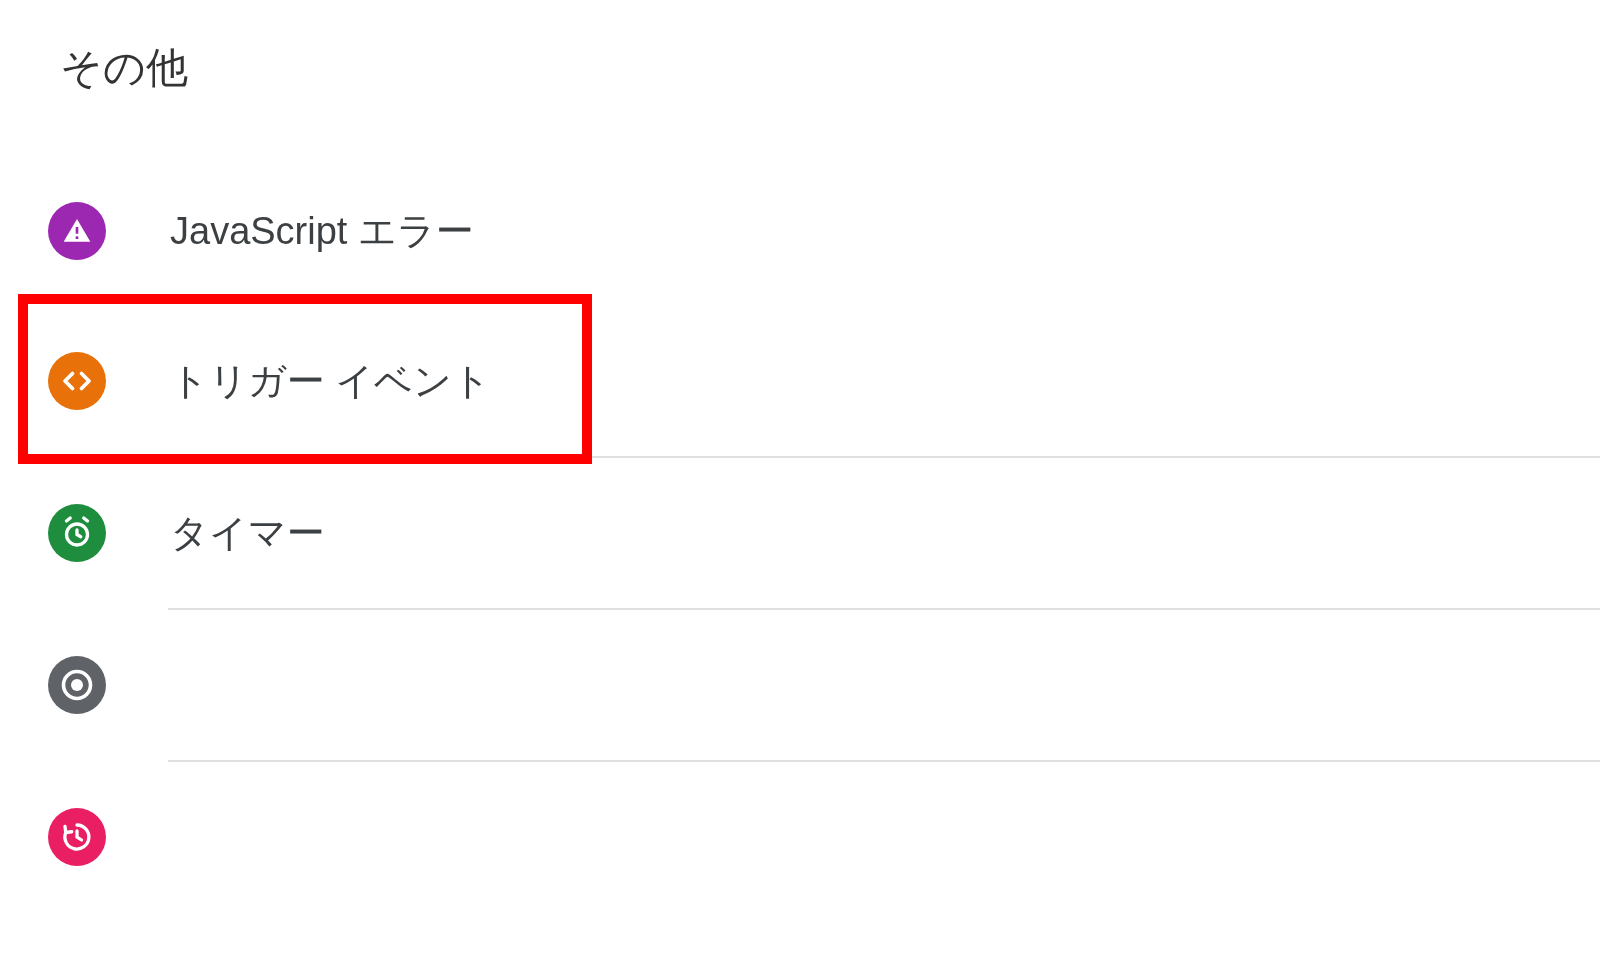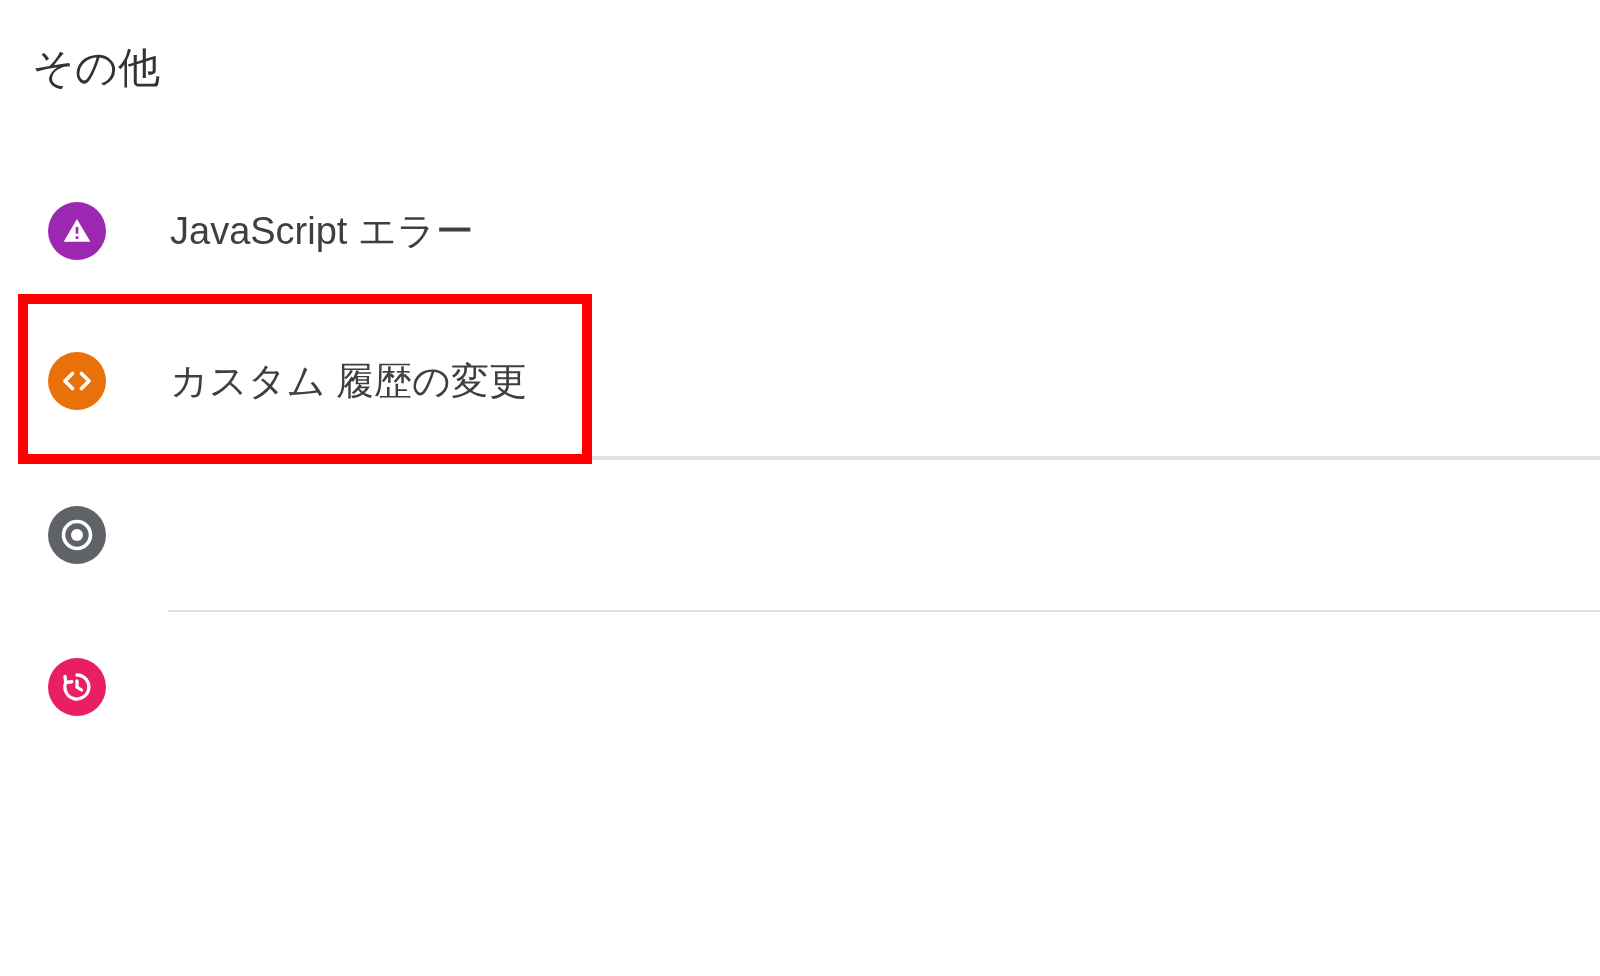--- a/index.html
+++ b/index.html
@@ -12,21 +12,21 @@
       background: #ffffff;
       width: 1600px;
       height: 976px;
     }
     .container {
       padding: 40px 0 0 0;
     }
     .section-header {
       font-size: 42px;
       color: #333333;
-      padding: 0 0 60px 32px;
+      padding: 0 0 60px 60px;
       font-weight: 400;
     }
     .list {
       display: flex;
       flex-direction: column;
     }
     .list-item {
       display: flex;
       align-items: center;
       height: 150px;
@@ -103,25 +103,36 @@
     </div>
 
     <div class="list-item highlighted">
       <div class="highlight-box"></div>
       <span class="icon icon-custom-event">
         <svg width="36" height="36" viewBox="0 0 24 24" fill="none">
           <path d="M9 7 L4 12 L9 17" stroke="#ffffff" stroke-width="2.5" stroke-linecap="round" stroke-linejoin="round" fill="none"></path>
           <path d="M15 7 L20 12 L15 17" stroke="#ffffff" stroke-width="2.5" stroke-linecap="round" stroke-linejoin="round" fill="none"></path>
         </svg>
       </span>
-      <span class="item-label">カスタム 履歴の変更</span>
+      <span class="item-label">トリガー イベント</span>
     </div>
 
     <hr class="divider">
 
+    <div class="list-item">
+      <span class="icon icon-timer">
+        <svg width="36" height="36" viewBox="0 0 24 24" fill="none">
+          <circle cx="12" cy="13" r="7" stroke="#ffffff" stroke-width="2.2" fill="none"></circle>
+          <path d="M12 10 L12 13 L14.5 14.5" stroke="#ffffff" stroke-width="2.2" stroke-linecap="round" fill="none"></path>
+          <path d="M5 4 L7.5 2" stroke="#ffffff" stroke-width="2.2" stroke-linecap="round"></path>
+          <path d="M19 4 L16.5 2" stroke="#ffffff" stroke-width="2.2" stroke-linecap="round"></path>
+        </svg>
+      </span>
+      <span class="item-label">タイマー</span>
+    </div>
 
     <hr class="divider">
 
     <div class="list-item">
       <span class="icon icon-trigger-group">
         <svg width="36" height="36" viewBox="0 0 24 24" fill="none">
           <circle cx="12" cy="12" r="9" stroke="#ffffff" stroke-width="2.4" fill="none"></circle>
           <circle cx="12" cy="12" r="4" fill="#ffffff"></circle>
         </svg>
       </span>

